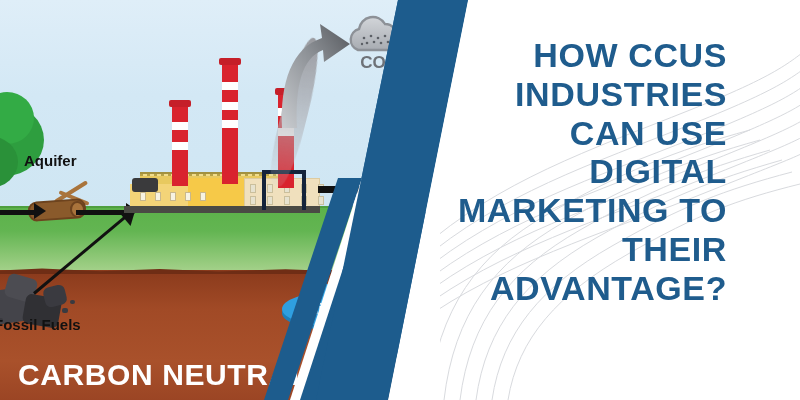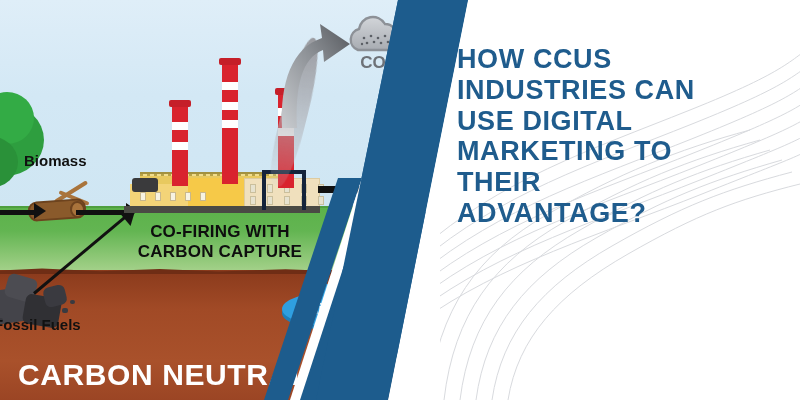--- a/index.html
+++ b/index.html
@@ -204,25 +204,25 @@
 
   
   .stripes { position:absolute; left:0; top:0; width:800px; height:400px; pointer-events:none; }
 
   
   .right-panel {
     position:absolute; left:440px; top:0; width:360px; height:400px;
   }
   .waves { position:absolute; left:0; top:0; width:360px; height:400px; }
   .headline {
-    position:absolute; right:73px; top:44px; width:270px;
-    text-align:left;
+    position:absolute; right:73px; top:36px; width:270px;
+    text-align:right;
     font-family:"Liberation Sans", sans-serif;
     font-weight:bold;
-    font-size:27px;
+    font-size:34px;
     line-height:1.14;
     letter-spacing:0.6px;
     color:#1f5c8d;
     text-transform:uppercase;
   }
   .cta {
     position:absolute; right:48px; top:330px;
     display:inline-flex; align-items:center; justify-content:center;
     padding:9px 26px;
     background:#1d5c8d;
@@ -354,26 +354,22 @@
       </g>
       <text x="38" y="60" text-anchor="middle" font-family="Liberation Sans, sans-serif" font-size="17" font-weight="bold" fill="#6e7278">CO<tspan font-size="11" dy="3">2</tspan></text>
     </svg>
 
     <div class="pipe-h" style="left:318px;top:186px;width:46px;"></div>
     <div class="pipe-v" style="left:357px;top:186px;height:30px;"></div>
 
     <div class="aquifer"></div>
     <div class="aquifer2"></div>
 
-    <div class="ill-label lbl-biomass">Biomass</div>
+    <div class="ill-label lbl-biomass">Aquifer</div>
     <div class="ill-label lbl-fossil">Fossil Fuels</div>
-    <div class="ill-label lbl-cofire">
-      <span>CO-FIRING WITH</span><br>
-      <span>CARBON CAPTURE</span>
-    </div>
     <div class="ill-label lbl-carbon-neutral">CARBON NEUTRAL</div>
     <div class="ill-label lbl-aquifer">Saline Aquifer</div>
     <div class="ill-label lbl-hidden-co">CO</div>
   </div>
 
   <svg class="stripes" viewBox="0 0 800 400">
 
     <polygon points="398,0 468,0 388,400 316,400" fill="#1d5c8d"></polygon>
 
     <polygon points="468,0 520,0 430,400 388,400" fill="#ffffff"></polygon>

